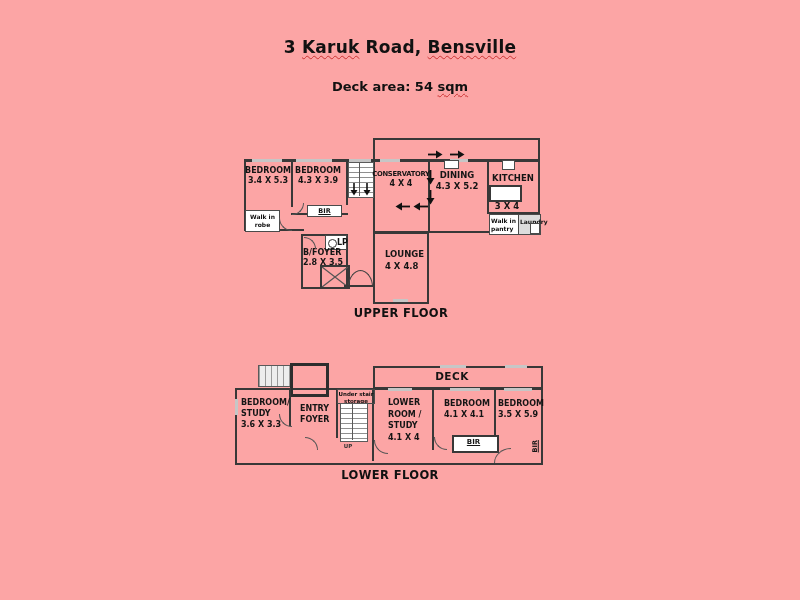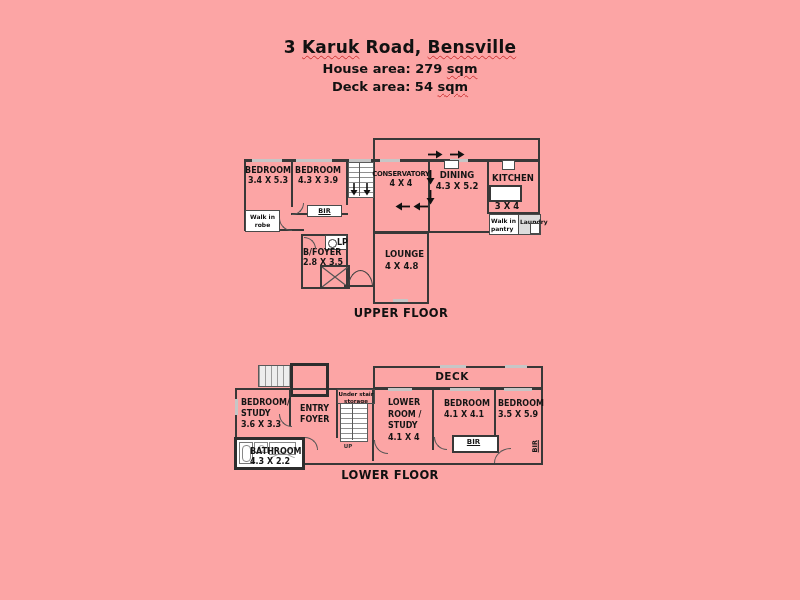--- a/index.html
+++ b/index.html
@@ -27,23 +27,20 @@
   .u{text-decoration:underline;}
 </style>
 </head>
 <body>
 
 <div id="canvas">
 
   <div class="title">
     <span>3 </span><span class="sp">Karuk</span><span> Road, </span><span class="sp">Bensville</span>
   </div>
-  <div class="subtitle" style="top:61px;">
-    <span>House area: 279 </span><span class="sp">sqm</span>
-  </div>
   <div class="subtitle" style="top:79px;">
     <span>Deck area: 54 </span><span class="sp">sqm</span>
   </div>
 
   <div class="r" style="left:373px;top:138px;width:163px;height:91px;"></div>
 
   <div class="w" style="left:244px;top:159px;width:294px;height:3px;"></div>
 
   <div class="win" style="left:252px;top:159px;width:30px;height:3px;"></div>
   <div class="win" style="left:296px;top:159px;width:36px;height:3px;"></div>
@@ -227,37 +224,20 @@
   <div class="lbl" style="left:498px;top:398px;width:46px;font-size:8px;line-height:1.4;">
     <div>BEDROOM</div>
     <div>3.5 X 5.9</div>
   </div>
 
   <div class="abs" style="left:452px;top:435px;width:43px;height:14px;border:2px solid #383838;background:#fff;">
     <div class="lbl ctr u" style="left:0;top:1px;width:39px;font-size:7px;">BIR</div>
   </div>
   <div class="lbl u" style="left:525px;top:438px;width:20px;font-size:6.5px;transform:rotate(-90deg);transform-origin:center;text-align:center;top:442px;">BIR</div>
 
-  <div class="abs" style="left:234px;top:437px;width:65px;height:27px;border:3px solid #2d2d2d;background:#fff;">
-    <div class="abs" style="left:2px;top:2px;width:12px;height:20px;border:1px solid #777;">
-      <div class="abs" style="left:1.5px;top:1.5px;width:7px;height:15px;border:1px solid #888;border-radius:4px;"></div>
-    </div>
-    <div class="abs" style="left:17px;top:2px;width:12px;height:9px;border:1px solid #888;">
-      <div class="abs" style="left:3px;top:1.5px;width:5px;height:5px;border:1px solid #999;border-radius:50%;"></div>
-    </div>
-    <div class="abs" style="left:32px;top:2px;width:25px;height:11px;border:1px solid #888;">
-      <svg width="25" height="11">
-          <path d="M0 0 L25 11 M25 0 L0 11" stroke="#aaa" stroke-width="1"></path>
-        </svg>
-    </div>
-    <div class="lbl" style="left:13px;top:7px;width:50px;font-size:8px;line-height:1.3;">
-      <div>BATHROOM</div>
-      <div>4.3 X 2.2</div>
-    </div>
-  </div>
 
   <div class="arc" style="left:279px;top:414px;width:12px;height:12px;border-left:1.4px solid #555;border-bottom:1.4px solid #555;border-bottom-left-radius:100% 100%;"></div>
   <div class="arc" style="left:305px;top:437px;width:12px;height:12px;border-right:1.4px solid #555;border-top:1.4px solid #555;border-top-right-radius:100% 100%;"></div>
   <div class="arc" style="left:374px;top:440px;width:13px;height:13px;border-left:1.4px solid #555;border-bottom:1.4px solid #555;border-bottom-left-radius:100% 100%;"></div>
   <div class="arc" style="left:434px;top:437px;width:12px;height:12px;border-left:1.4px solid #555;border-bottom:1.4px solid #555;border-bottom-left-radius:100% 100%;"></div>
   <div class="arc" style="left:494px;top:448px;width:16px;height:14px;border-left:1.4px solid #555;border-top:1.4px solid #555;border-top-left-radius:100% 100%;"></div>
   <div class="caption" style="left:330px;top:468px;width:120px;">LOWER FLOOR</div>
 
 </div>
 

